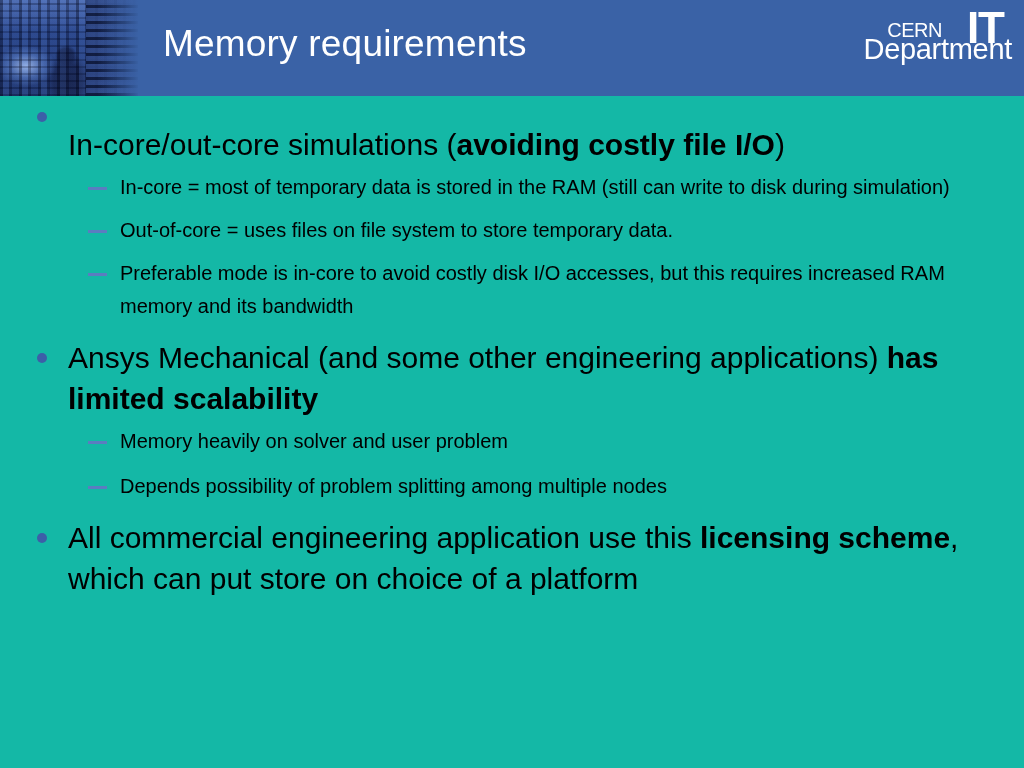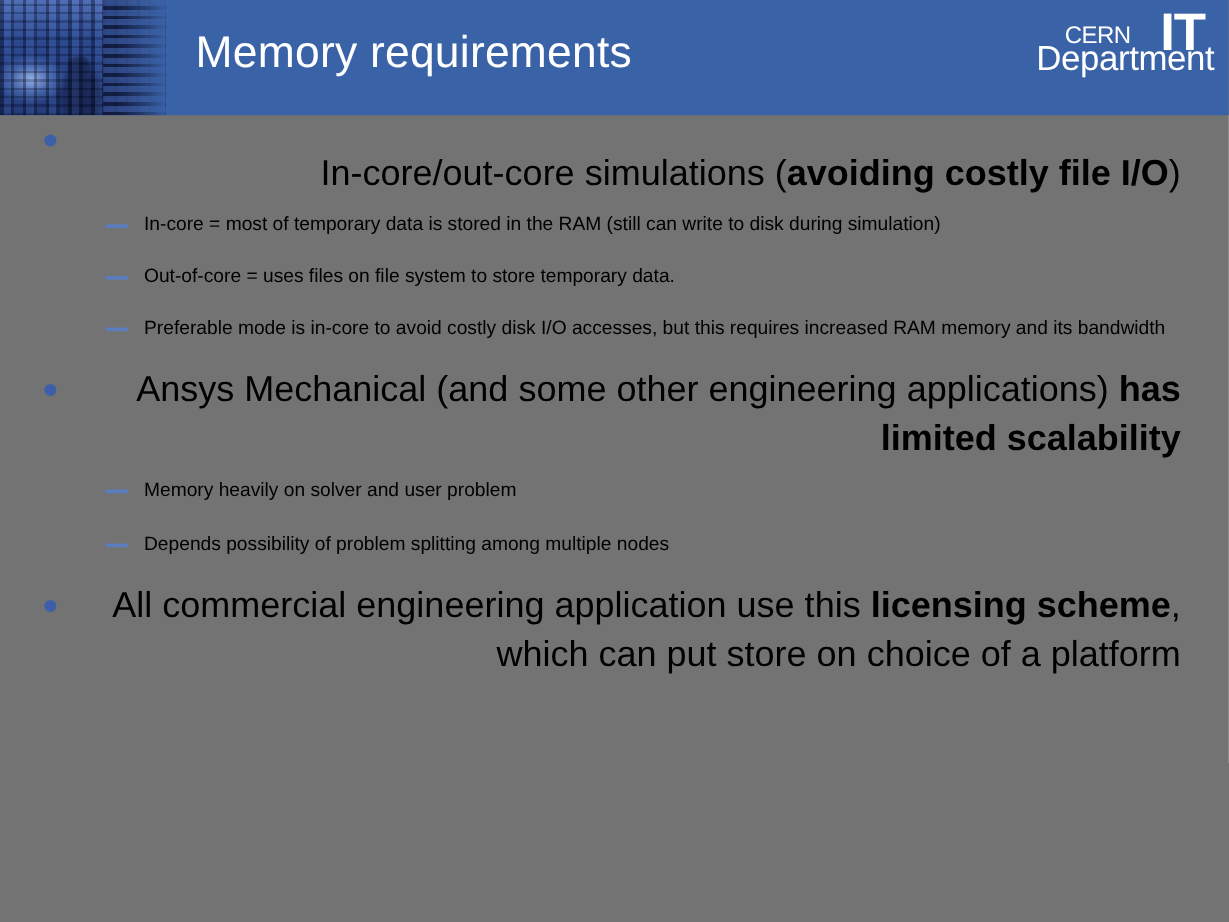--- a/index.html
+++ b/index.html
@@ -13,21 +13,21 @@
     height: 768px;
     overflow: hidden;
     font-family: "Liberation Sans", sans-serif;
     -webkit-font-smoothing: antialiased;
   }
 
   .slide {
     position: relative;
     width: 1024px;
     height: 768px;
-    background: #737373;
+    background: #14b8a6;
   }
 
   
   .header {
     position: absolute;
     left: 0;
     top: 0;
     width: 1024px;
     height: 96px;
     background: #3a62a6;
@@ -179,28 +179,28 @@
   }
   .lvl1 > .marker {
     position: absolute;
     left: 37px;
     top: 16px;
     width: 10px;
     height: 10px;
     border-radius: 50%;
     background: #3c5fa8;
   }
-  .lvl1-text { display: block; text-align: right; }
+  .lvl1-text { display: block; }
 
   
   .lvl2 {
     position: relative;
     padding: 0 40px 0 120px;
     color: #000000;
-    font-size: 16px;
+    font-size: 20px;
     line-height: 33px;
     font-weight: normal;
   }
   .lvl2 > .marker {
     position: absolute;
     left: 88px;
     top: 16px;
     width: 19px;
     height: 3px;
     background: #5b7dc0;

